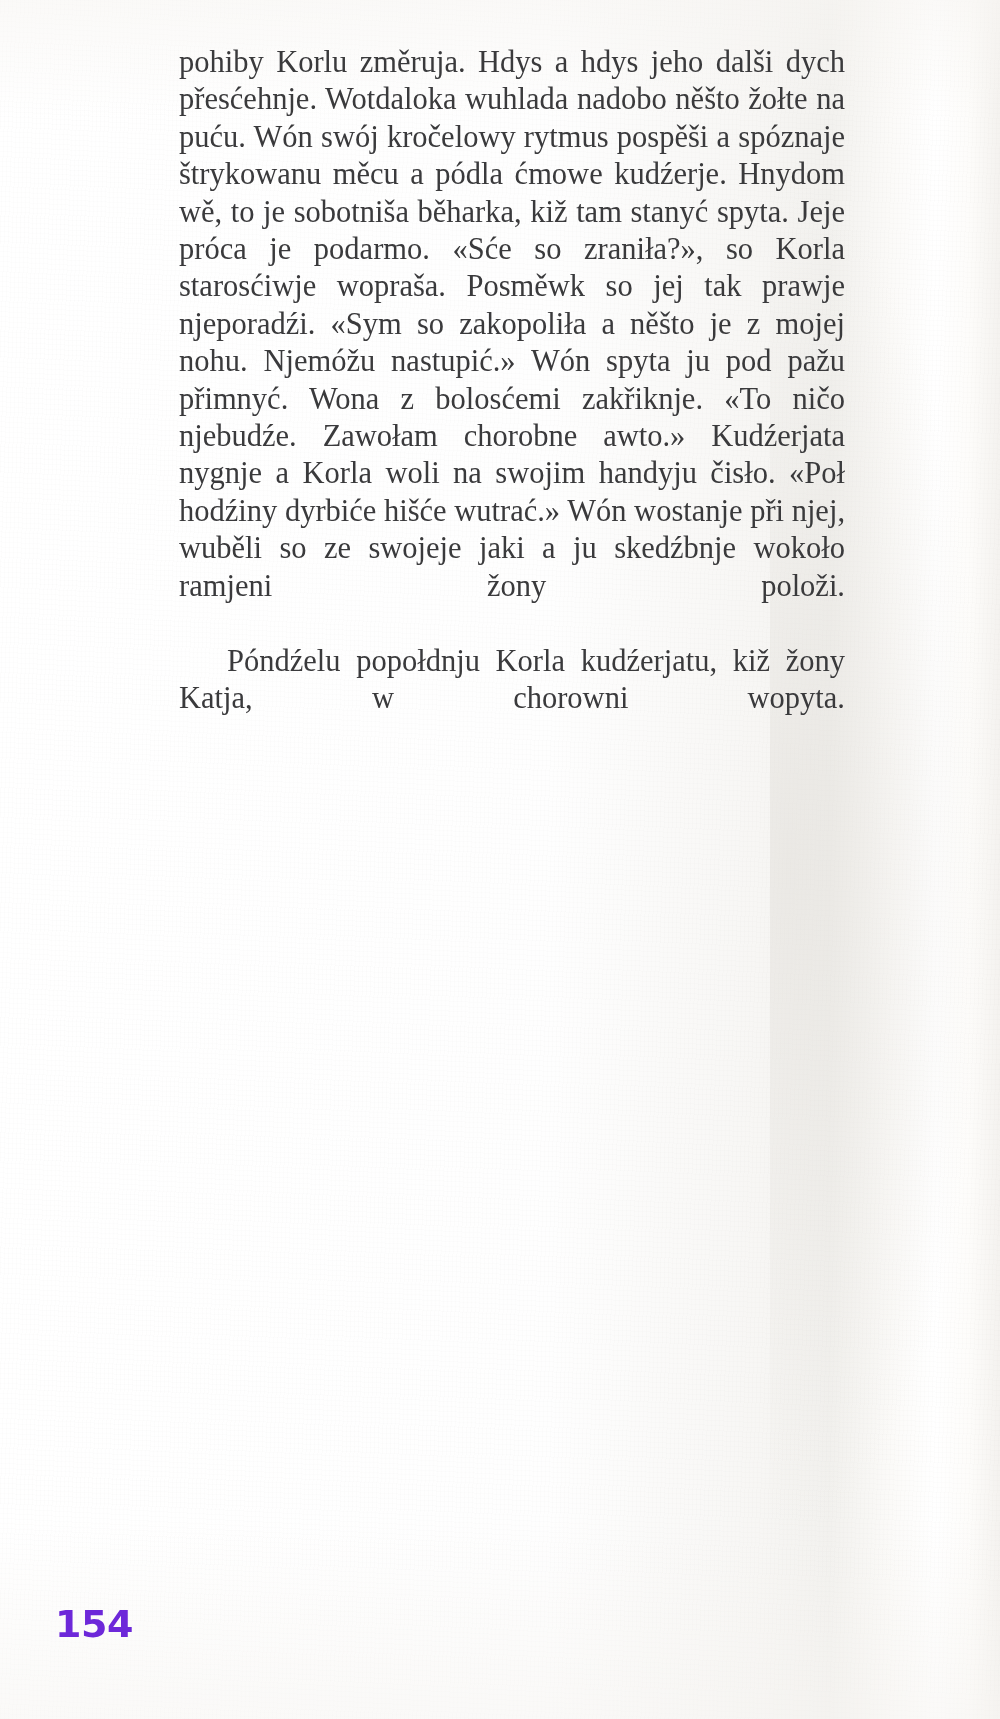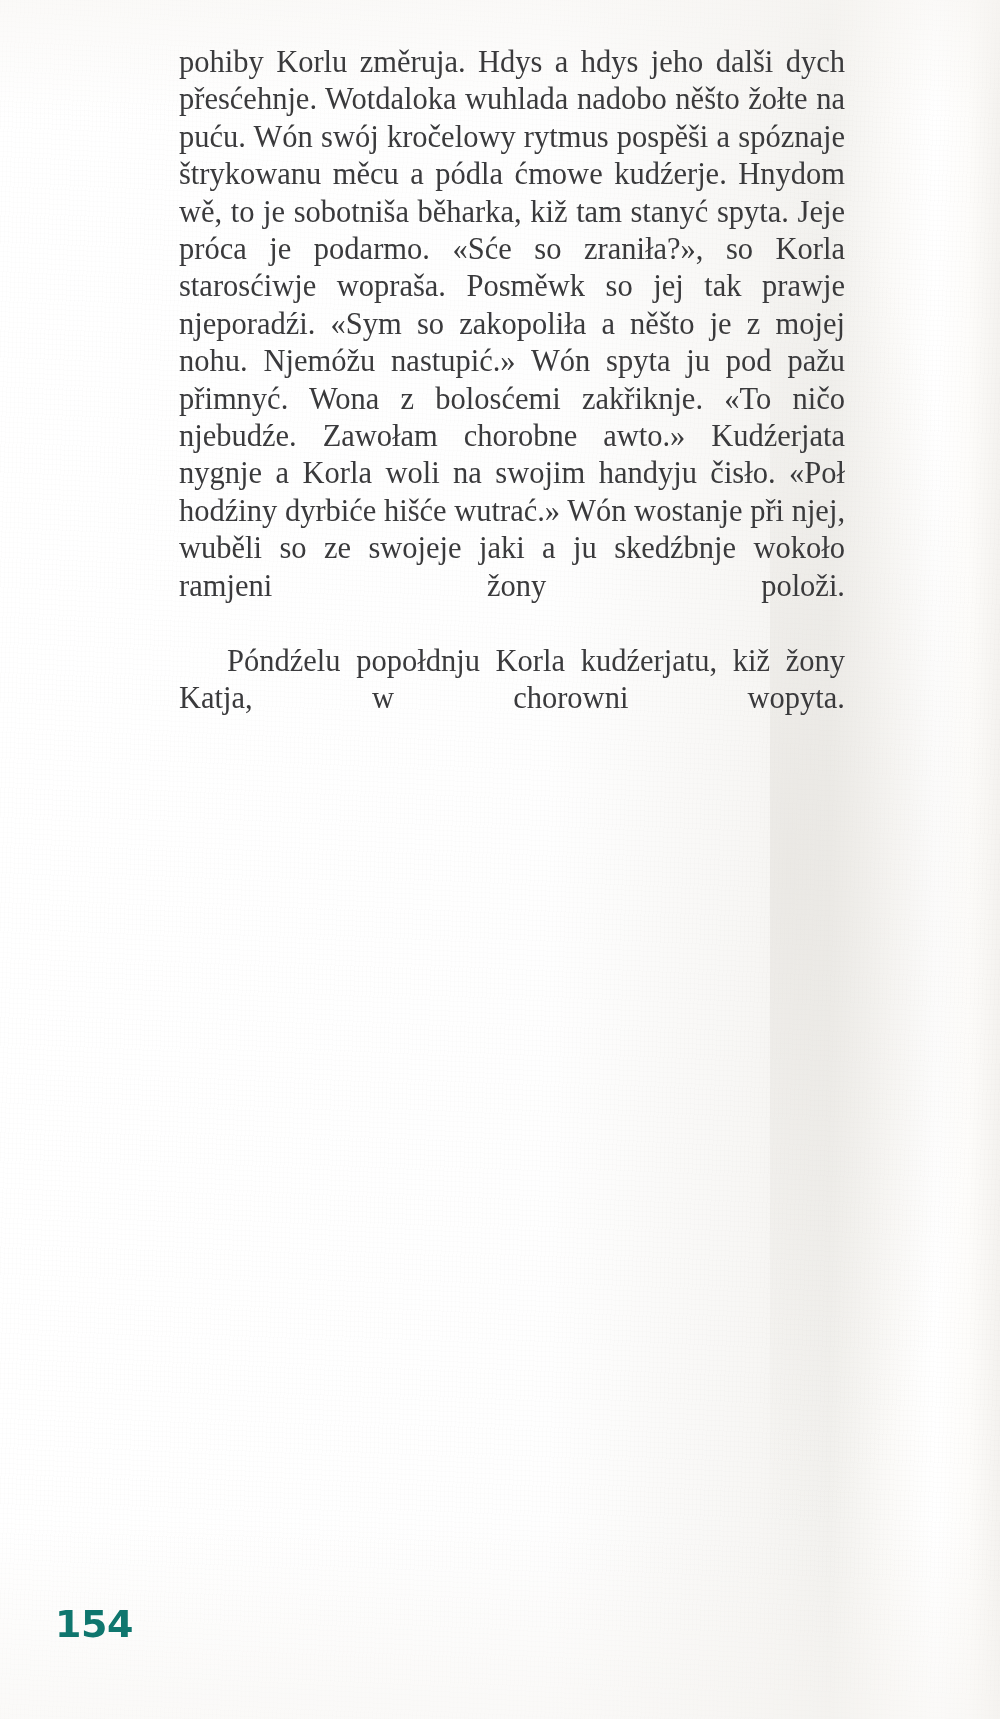--- a/index.html
+++ b/index.html
@@ -115,21 +115,21 @@
 
   
   #folio {
     position: absolute;
     left: 55px;
     top: 1602px;
     font-family: "DejaVu Sans", "Liberation Sans", sans-serif;
     font-weight: 700;
     font-size: 38px;
     letter-spacing: -0.5px;
-    color: #0f766e;
+    color: #6d28d9;
   }
 </style>
 </head>
 <body>
 
 <div id="page">
 
   <div id="paper-base"></div>
   <div id="paper-grain"></div>
   <div id="paper-edge-shade"></div>

